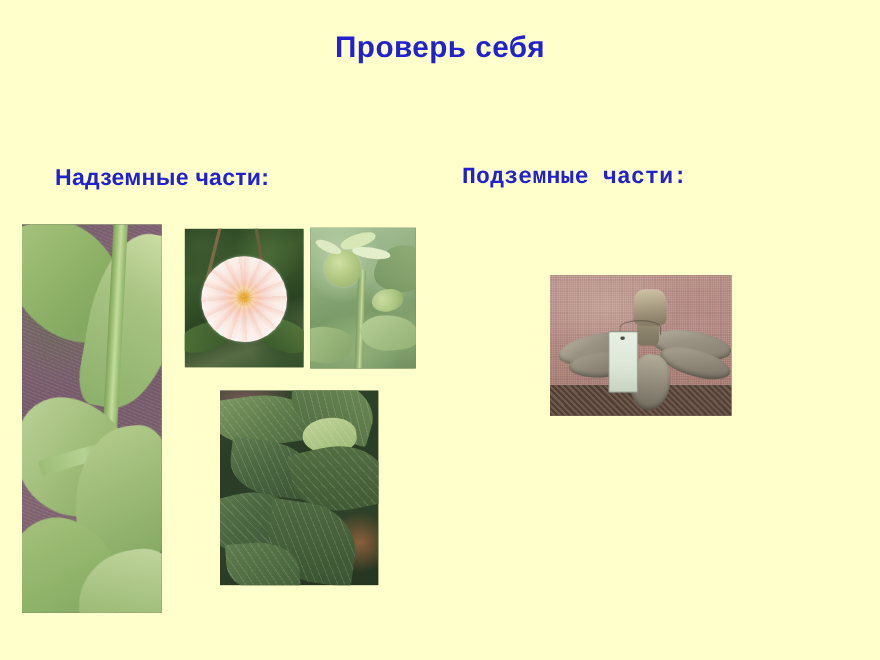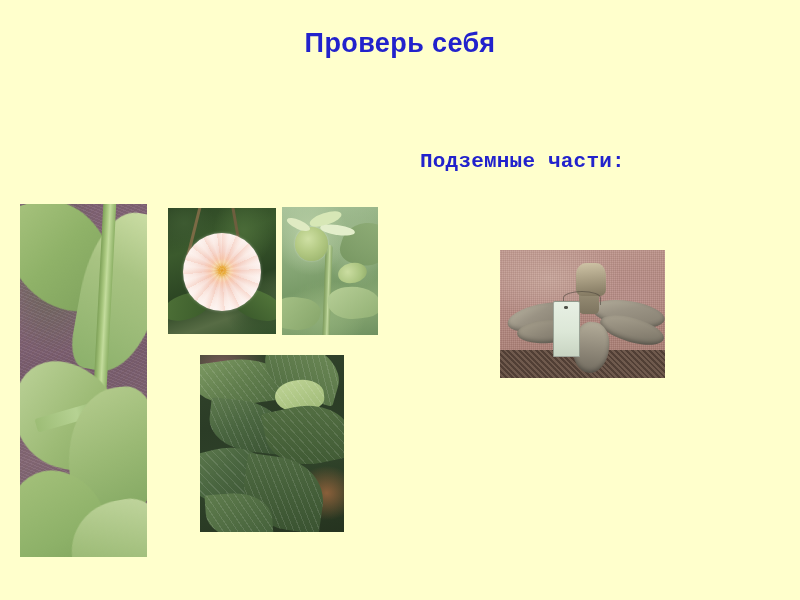--- a/index.html
+++ b/index.html
@@ -363,20 +363,21 @@
     border-radius: 50% 50% 0 0;
   }
 </style>
 </head>
 <body>
 
 <div id="slide" style="background: rgb(255, 255, 204);">
 
   <div id="slide-title" style="color: rgb(34, 34, 204);">Проверь себя</div>
 
+  <div id="heading-above" class="column-heading" style="color: rgb(34, 34, 204);">Надземные части:</div>
 
   <div id="heading-below" class="column-heading" style="color: rgb(34, 34, 204);">Подземные части:</div>
 
   <div id="photo-stem" class="photo">
     <div class="layer soil"></div>
     <div class="layer soiltex"></div>
     <div class="leafA"></div>
     <div class="leafB"></div>
     <div class="stemMain"></div>
     <div class="leafC"></div>

